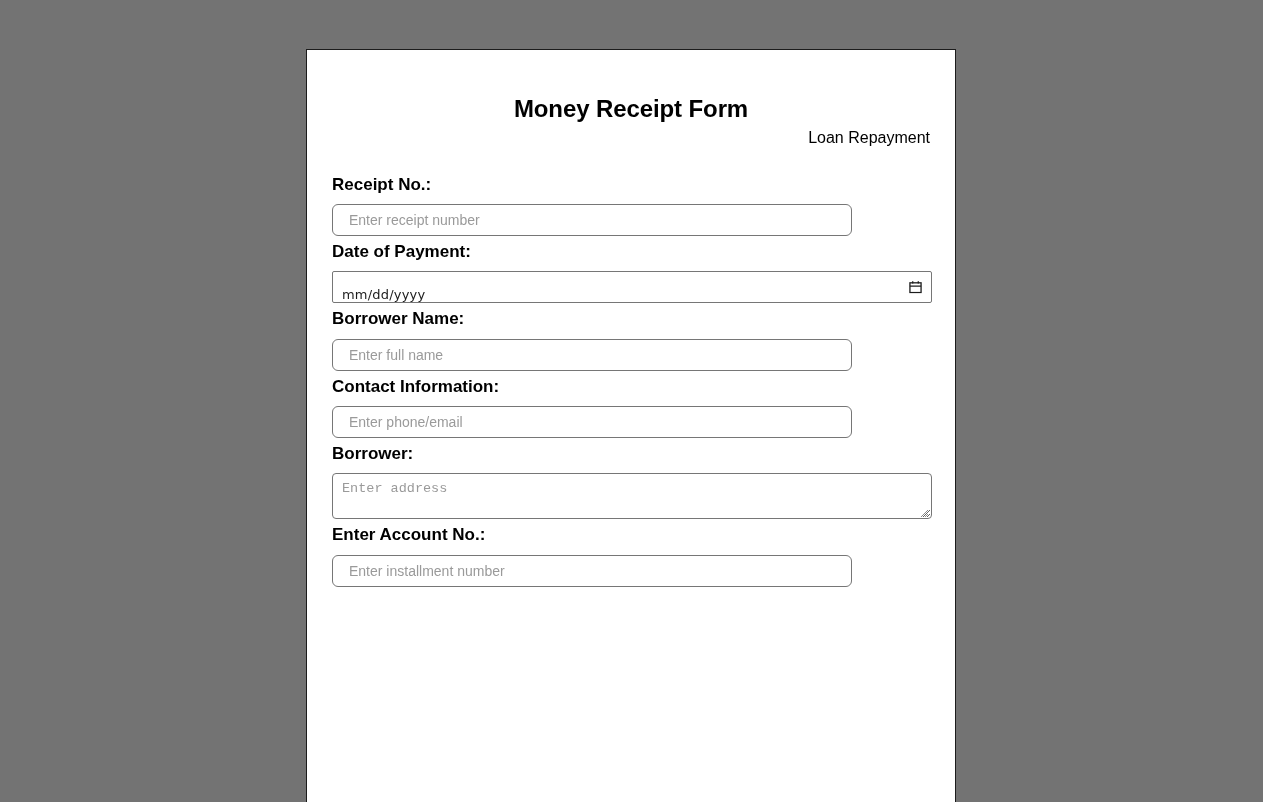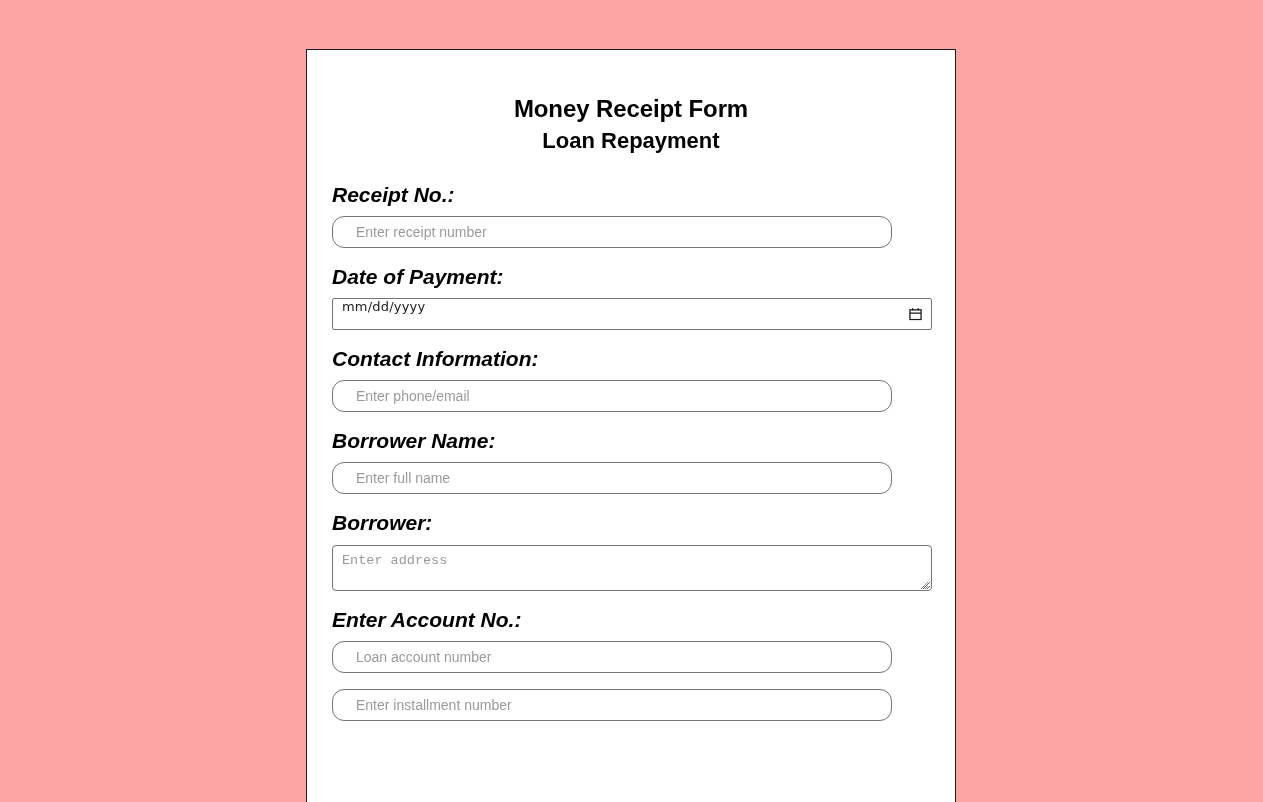--- a/index.html
+++ b/index.html
@@ -13,21 +13,21 @@
   }
   body {
     font-family: "Liberation Sans", sans-serif;
     color: #000000;
   }
 
   .page {
     position: relative;
     width: 1263px;
     height: 802px;
-    background: #fca5a5;
+    background: #737373;
   }
 
   .form-card {
     position: absolute;
     left: 306px;
     top: 49px;
     width: 650px;
     height: 780px;
     background: #ffffff;
     border: 1px solid #1c1c1c;
@@ -42,55 +42,54 @@
     font-size: 24px;
     font-weight: bold;
     text-align: center;
     line-height: 1.18;
     margin: 19px 0 0 0;
     letter-spacing: -0.1px;
     color: #000000;
   }
 
   .form-subtitle {
-    font-size: 22px;
-    font-weight: bold;
-    text-align: center;
+    font-size: 16px;
+    font-weight: normal;
+    text-align: right;
     line-height: 1.2;
     margin: 5px 0 0 0;
     color: #000000;
   }
 
   .field {
-    margin-top: 16px;
+    margin-top: 6px;
   }
   .field.first { margin-top: 27px; }
 
   .field-label {
     display: block;
-    font-size: 21px;
+    font-size: 17px;
     font-weight: bold;
     line-height: 1.2;
     color: #000000;
     margin: 0 0 9px 0;
-    font-style: italic;
   }
 
   .text-input {
     display: block;
-    width: 560px;
+    width: 520px;
     height: 32px;
-    padding: 5px 23px;
+    padding: 5px 16px;
     font-family: "Liberation Sans", sans-serif;
     font-size: 14px;
     line-height: 20px;
     color: #000000;
     background: #ffffff;
     border: 1px solid #767676;
-    border-radius: 12px;
+    border-radius: 6px;
     outline: none;
   }
   .text-input::placeholder {
     color: #9a9a9a;
     opacity: 1;
   }
 
   .textarea-input {
     display: block;
     width: 600px;
@@ -114,21 +113,21 @@
 
   
   .date-shell {
     position: relative;
     width: 600px;
     height: 32px;
     background: #ffffff;
     border: 1px solid #767676;
     border-radius: 2px;
     display: flex;
-    align-items: flex-start;
+    align-items: flex-end;
     padding: 0 9px;
   }
   .date-segments {
     font-family: "DejaVu Sans", sans-serif;
     font-size: 13px;
     color: #1c1c1c;
     letter-spacing: 0.2px;
     white-space: pre;
   }
   .date-picker-icon {
@@ -172,41 +171,40 @@
           <svg class="date-picker-icon" viewBox="0 0 14 14">
             <rect x="1" y="2.5" width="12" height="10.5" fill="none" stroke="#1c1c1c" stroke-width="1.4"></rect>
             <line x1="1" y1="6" x2="13" y2="6" stroke="#1c1c1c" stroke-width="1.4"></line>
             <line x1="4" y1="0.8" x2="4" y2="3.2" stroke="#1c1c1c" stroke-width="1.4"></line>
             <line x1="10" y1="0.8" x2="10" y2="3.2" stroke="#1c1c1c" stroke-width="1.4"></line>
           </svg>
         </div>
       </div>
 
       <div class="field">
+        <label class="field-label">Borrower Name:</label>
+        <input class="text-input" type="text" placeholder="Enter full name" style="">
+      </div>
+
+      <div class="field">
         <label class="field-label">Contact Information:</label>
         <input class="text-input" type="text" placeholder="Enter phone/email" style="">
-      </div>
-
-      <div class="field">
-        <label class="field-label">Borrower Name:</label>
-        <input class="text-input" type="text" placeholder="Enter full name" style="">
       </div>
 
       <div class="field" style="position:relative;">
         <label class="field-label">Borrower:</label>
         <textarea class="textarea-input" placeholder="Enter address" style=""></textarea>
         <svg class="resize-grip" viewBox="0 0 11 11" style="right:1px; bottom:1px;">
           <line x1="10" y1="3" x2="3" y2="10" stroke="#8c8c8c" stroke-width="1"></line>
           <line x1="10" y1="7" x2="7" y2="10" stroke="#8c8c8c" stroke-width="1"></line>
         </svg>
       </div>
 
       <div class="field">
         <label class="field-label">Enter Account No.:</label>
-        <input class="text-input" type="text" placeholder="Loan account number" style="">
       </div>
 
 
       <div class="field">
         <input class="text-input" type="text" placeholder="Enter installment number" style="">
       </div>
 
     </div>
   </div>
 

